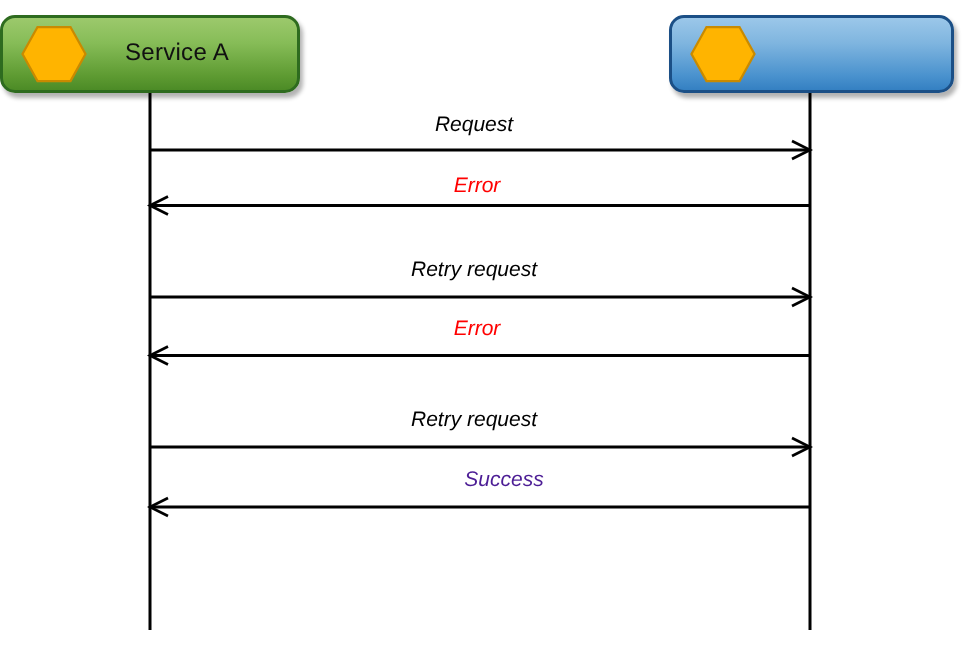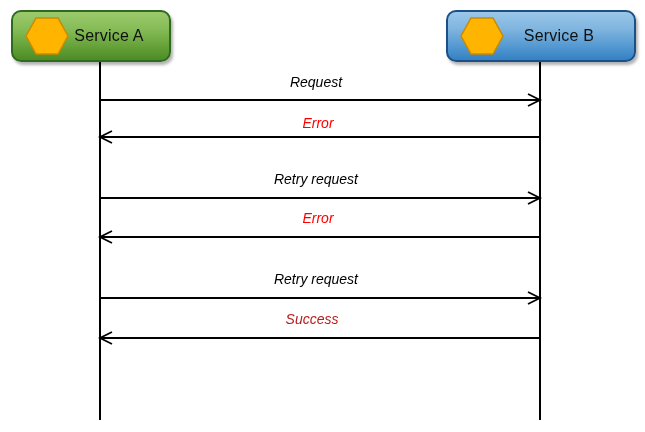--- a/index.html
+++ b/index.html
@@ -20,23 +20,23 @@
   .participant {
     position: absolute;
     height: 52px;
     border-radius: 10px;
     box-sizing: border-box;
     display: flex;
     align-items: center;
     box-shadow: 2px 3px 3px rgba(0,0,0,0.30);
   }
   .participant.green {
-    left: 11px;
+    left: 0;
     top: 10px;
-    width: 160px;
+    width: 200px;
     border: 2px solid #2E6B1F;
     background: linear-gradient(to bottom, #9CC96C 0%, #86BC57 35%, #5E9B32 80%, #4C8B26 100%);
   }
   .participant.blue {
     left: 446px;
     top: 10px;
     width: 190px;
     border: 2px solid #1B4F86;
     background: linear-gradient(to bottom, #9BC7E9 0%, #7FB5DF 35%, #4A92CE 80%, #3480C2 100%);
   }
@@ -97,21 +97,20 @@
     <svg class="hexagon-icon" viewBox="0 0 44 40">
       <polygon points="11,2 33,2 43,20 33,38 11,38 1,20" fill="#FFB400" stroke="#C98A00" stroke-width="1.5"></polygon>
     </svg>
     <span class="participant-label">Service A</span>
   </div>
 
   <div class="participant blue">
     <svg class="hexagon-icon" viewBox="0 0 44 40">
       <polygon points="11,2 33,2 43,20 33,38 11,38 1,20" fill="#FFB400" stroke="#C98A00" stroke-width="1.5"></polygon>
     </svg>
-    <span class="participant-label">Service B</span>
   </div>
 
   <div class="lifeline" id="lifeline-a" style="left: 99px; top: 62px; height: 358px; background: rgb(0, 0, 0);"></div>
   <div class="lifeline" id="lifeline-b" style="left: 539px; top: 62px; height: 358px; background: rgb(0, 0, 0);"></div>
 
   <div id="messages-layer">
       <div class="message" style="left: 100px; width: 440px; top: 99px;"></div>
       <svg class="arrowhead" viewBox="0 0 14 14" style="top: 93px; left: 527px;">
         <polyline fill="none" stroke="#000000" stroke-width="1.8" points="1,1 13,7 1,13"></polyline>
       </svg>
@@ -133,16 +132,16 @@
       <div class="msg-label" style="left: 318px; top: 210px; color: rgb(255, 0, 0);">Error</div>
       <div class="message" style="left: 100px; width: 440px; top: 297px;"></div>
       <svg class="arrowhead" viewBox="0 0 14 14" style="top: 291px; left: 527px;">
         <polyline fill="none" stroke="#000000" stroke-width="1.8" points="1,1 13,7 1,13"></polyline>
       </svg>
       <div class="msg-label" style="left: 316px; top: 271px; color: rgb(0, 0, 0);">Retry request</div>
       <div class="message" style="left: 100px; width: 440px; top: 337px;"></div>
       <svg class="arrowhead" viewBox="0 0 14 14" style="top: 331px; left: 99px;">
         <polyline fill="none" stroke="#000000" stroke-width="1.8" points="13,1 1,7 13,13"></polyline>
       </svg>
-      <div class="msg-label" style="left: 312px; top: 311px; color: #b91c1c;">Success</div>
+      <div class="msg-label" style="left: 336px; top: 311px; color: #4c1d95;">Success</div>
     </div>
 
 </div>
 
 </body></html>

